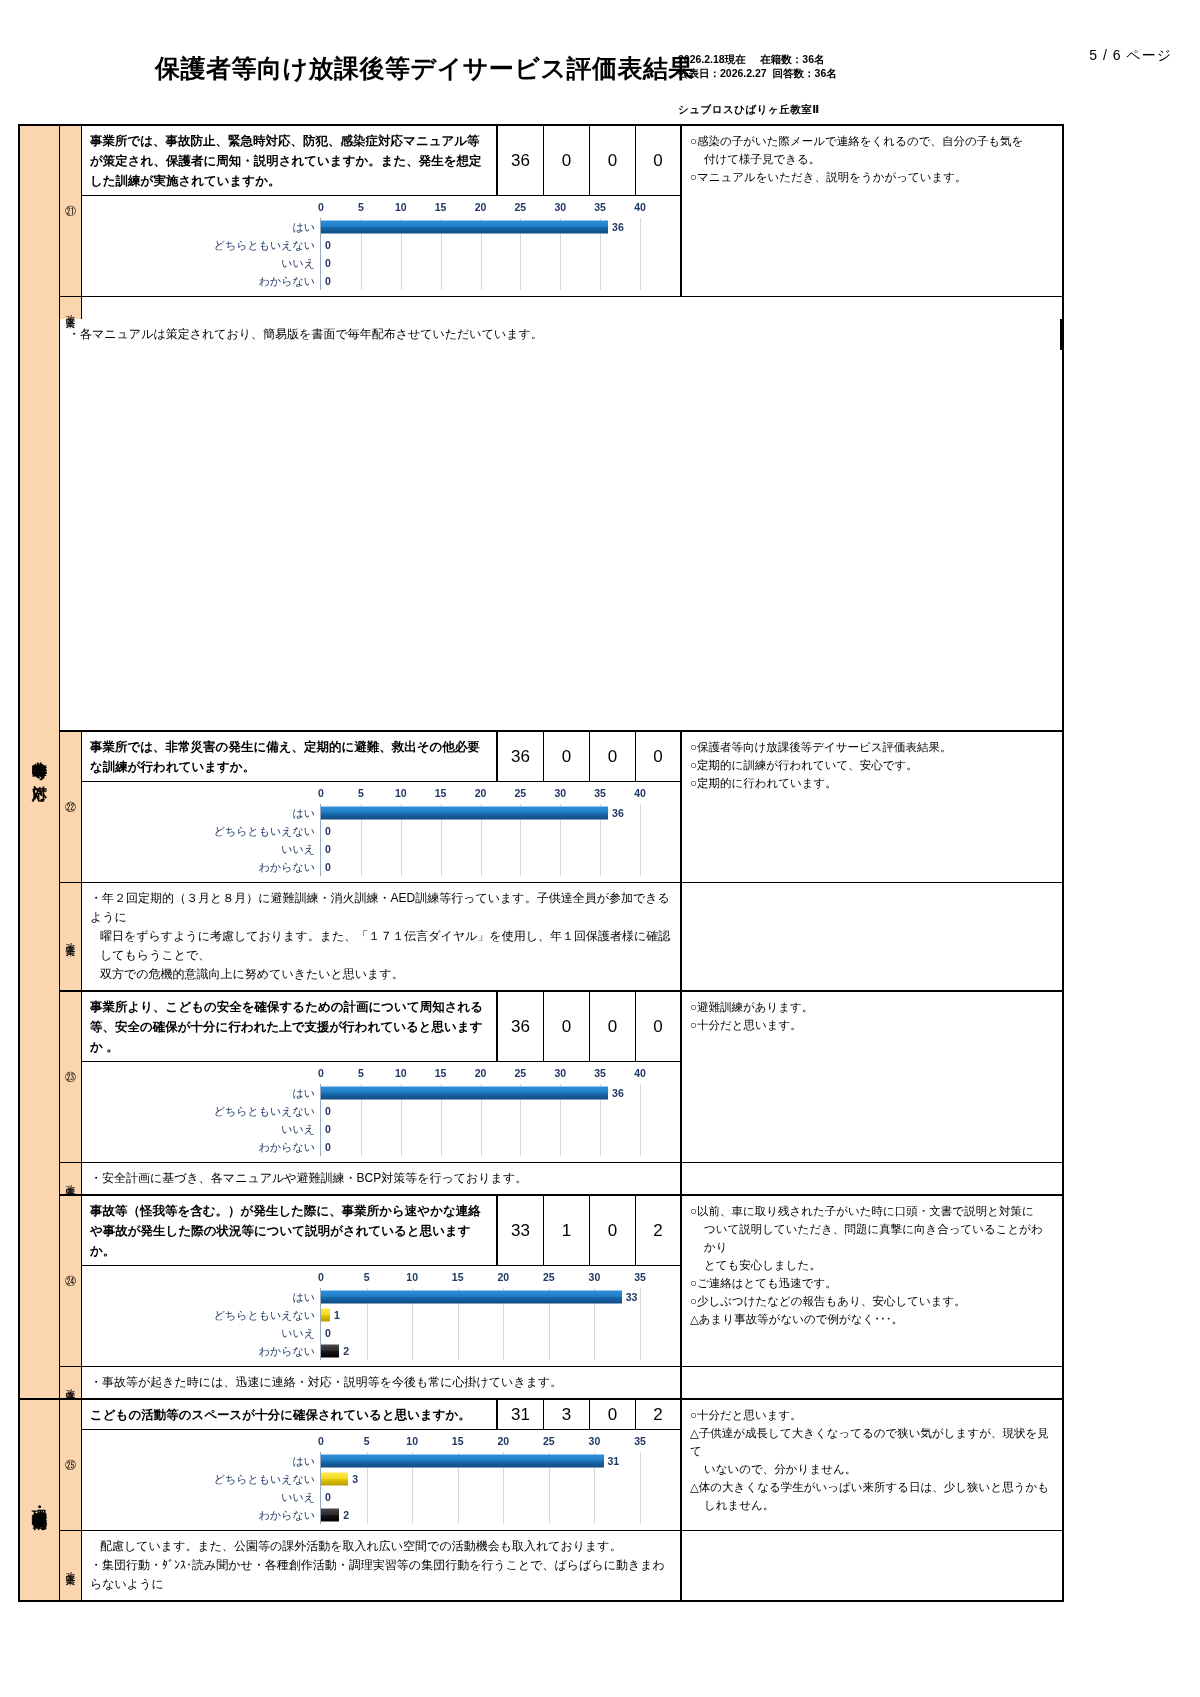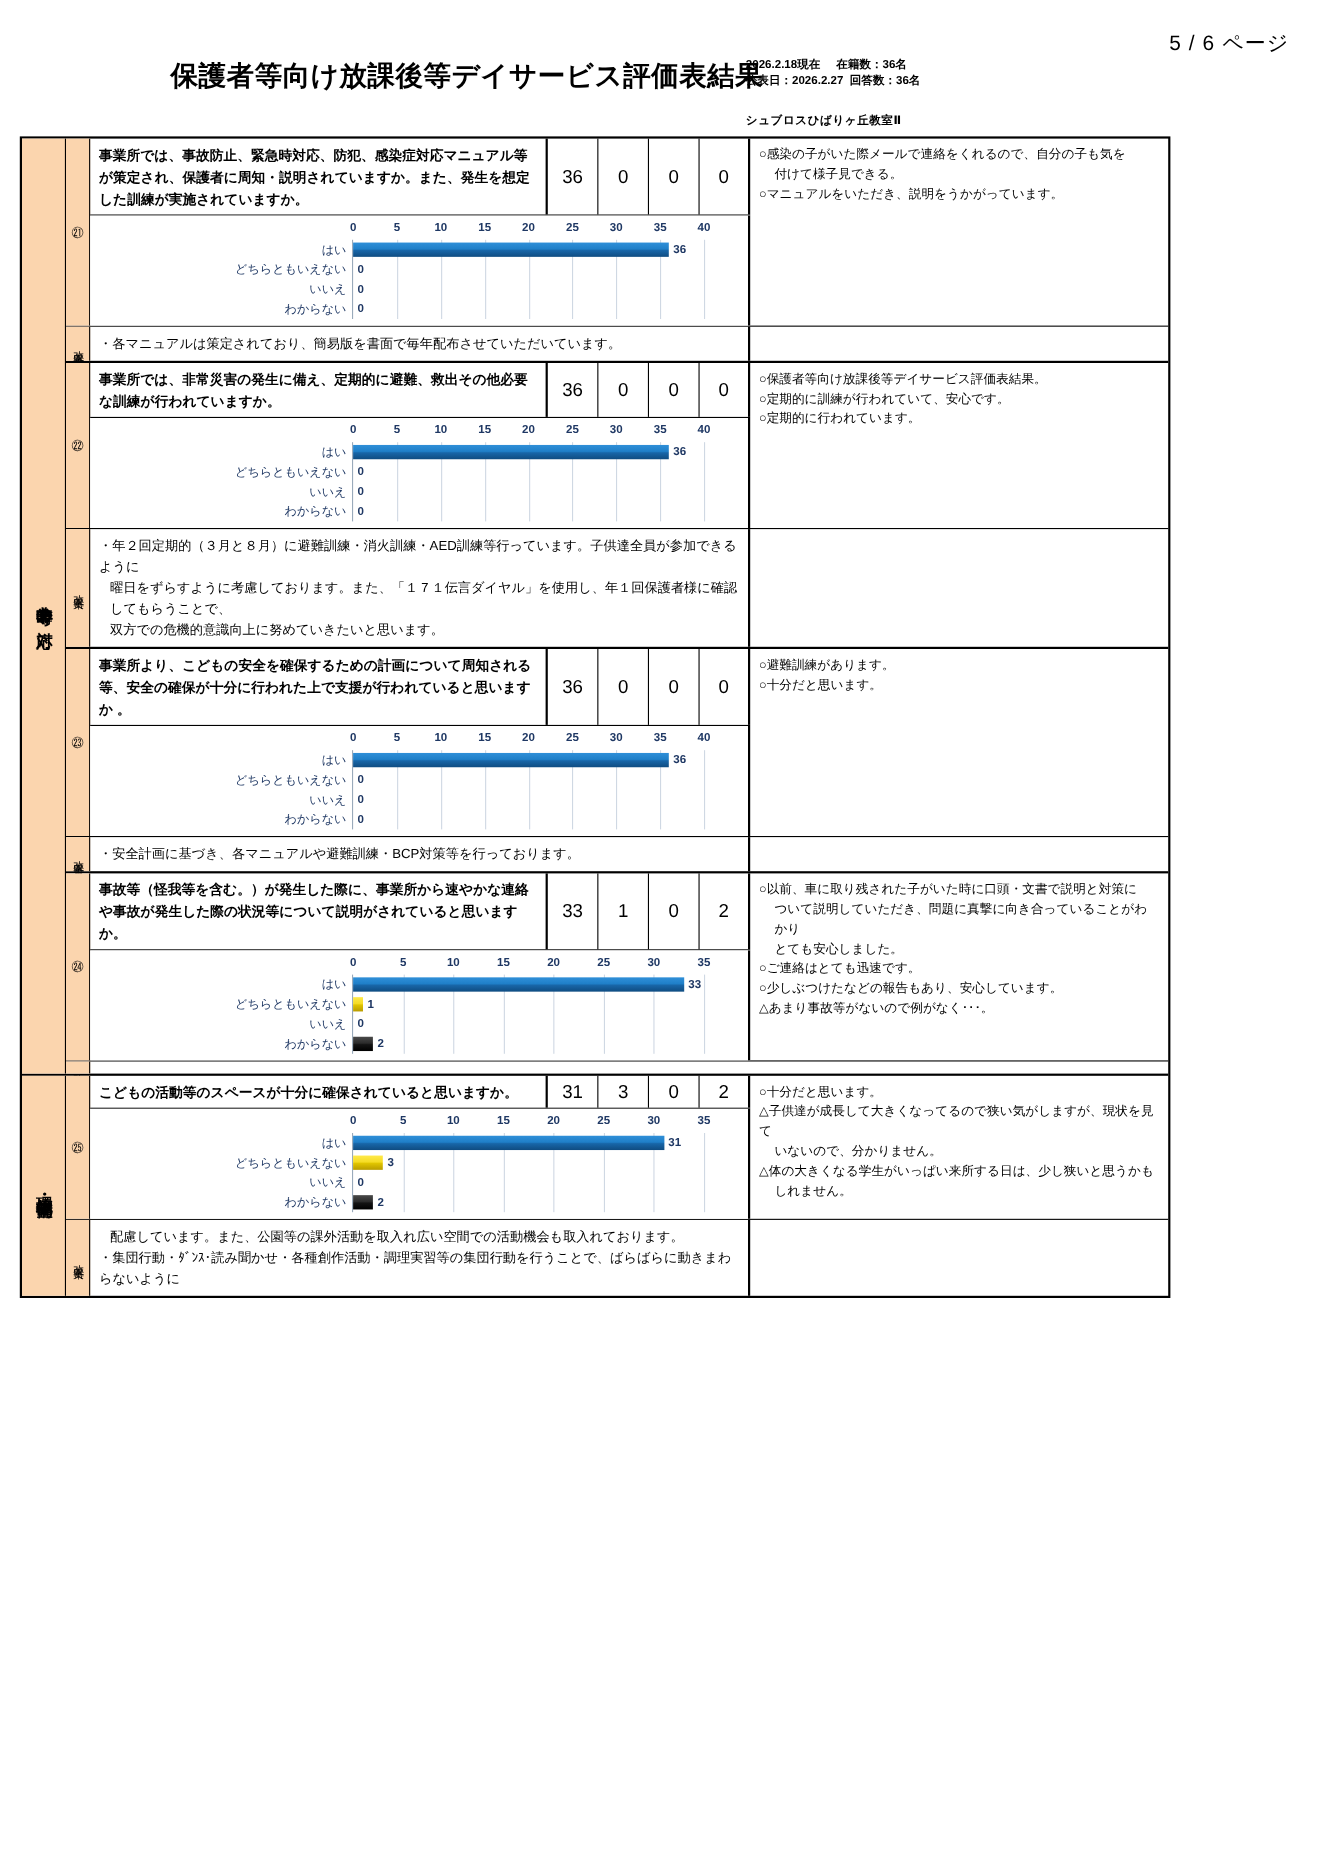--- a/index.html
+++ b/index.html
@@ -9,22 +9,22 @@
     background:#ffffff;
     font-family:"Liberation Sans","DejaVu Sans",sans-serif;
     color:#000;
     position:relative;
     overflow:hidden;
   }
 
   
   .page-header { position:relative; height:118px; }
   .page-no {
-    position:absolute; right:28px; top:26px;
-    font-size:19px; letter-spacing:1px;
+    position:absolute; right:28px; top:47px;
+    font-size:14px; letter-spacing:1px;
   }
   .doc-title {
     position:absolute; left:155px; top:52px;
     font-size:25px; font-weight:bold; letter-spacing:0.5px;
   }
   .meta-block {
     position:absolute; left:678px; top:52px;
     font-size:10.5px; line-height:14px; font-weight:bold; letter-spacing:0px;
   }
   .meta-row { white-space:pre; }
@@ -210,21 +210,21 @@
                 </div>
               </div>
             </div>
           </div>
           <div class="comments">
             <div class="cline">○感染の子がいた際メールで連絡をくれるので、自分の子も気を</div>
             <div class="cline indent">付けて様子見できる。</div>
             <div class="cline">○マニュアルをいただき、説明をうかがっています。</div>
           </div>
         </div>
-        <div class="kaizen-row" style="border-bottom: 2px solid rgb(0, 0, 0);">
+        <div class="kaizen-row" style="border-bottom: 2px solid rgb(0, 0, 0); flex-direction: column;">
           <div class="num-cell kaizen">改善案</div>
           <div class="kaizen-text">
             <div>・各マニュアルは策定されており、簡易版を書面で毎年配布させていただいています。</div>
           </div>
           <div class="kaizen-blank"></div>
         </div>
         <div style="display: flex; border-bottom: 1px solid rgb(0, 0, 0);">
           <div class="qrow" style="flex: 1 1 auto; min-width: 0px; border-bottom: none;">
             <div class="num-cell">㉒</div>
             <div class="qmain">
@@ -390,20 +390,23 @@
             <div class="cline">○以前、車に取り残された子がいた時に口頭・文書で説明と対策に</div>
             <div class="cline indent">ついて説明していただき、問題に真撃に向き合っていることがわかり</div>
             <div class="cline indent">とても安心しました。</div>
             <div class="cline">○ご連絡はとても迅速です。</div>
             <div class="cline">○少しぶつけたなどの報告もあり、安心しています。</div>
             <div class="cline">△あまり事故等がないので例がなく･･･。</div>
           </div>
         </div>
         <div class="kaizen-row">
           <div class="num-cell kaizen">改善案</div>
+          <div class="kaizen-text">
+            <div>・事故等が起きた時には、迅速に連絡・対応・説明等を今後も常に心掛けていきます。</div>
+          </div>
           <div class="kaizen-blank"></div>
         </div>
       </div>
     </div>
     <div class="qblock">
       <div class="cat-cell">環境・体制整備</div>
       <div class="cat-body">
         <div style="display: flex; border-bottom: 1px solid rgb(0, 0, 0);">
           <div class="qrow" style="flex: 1 1 auto; min-width: 0px; border-bottom: none;">
             <div class="num-cell">㉕</div>

